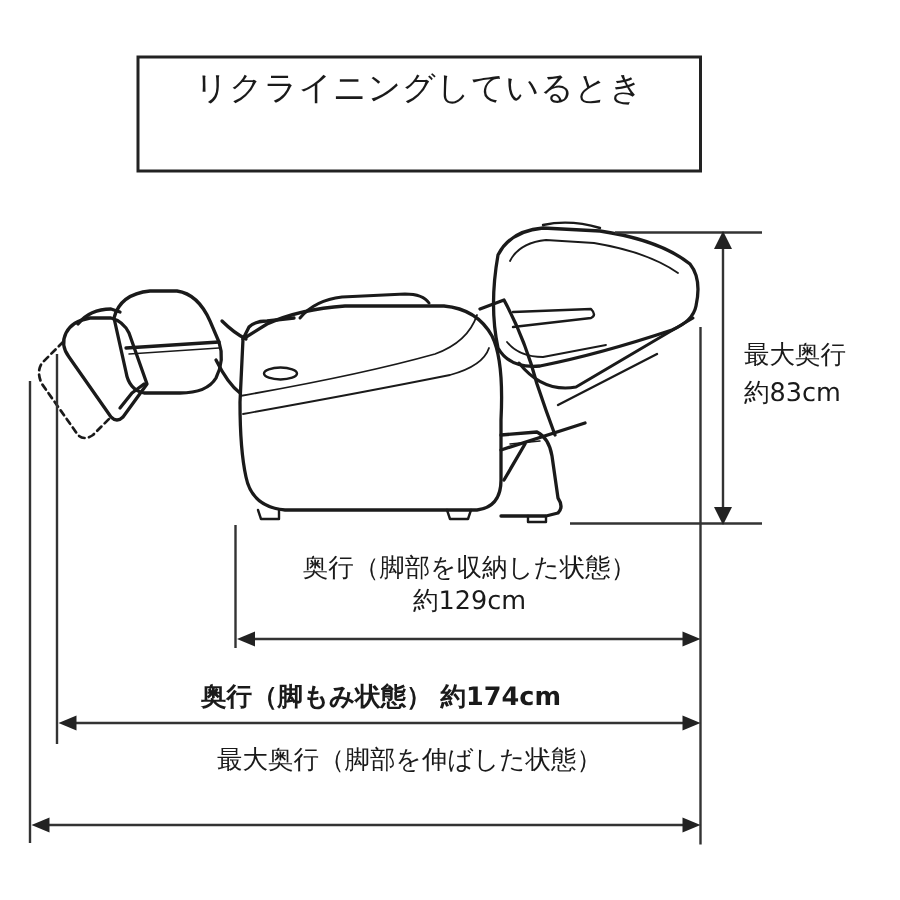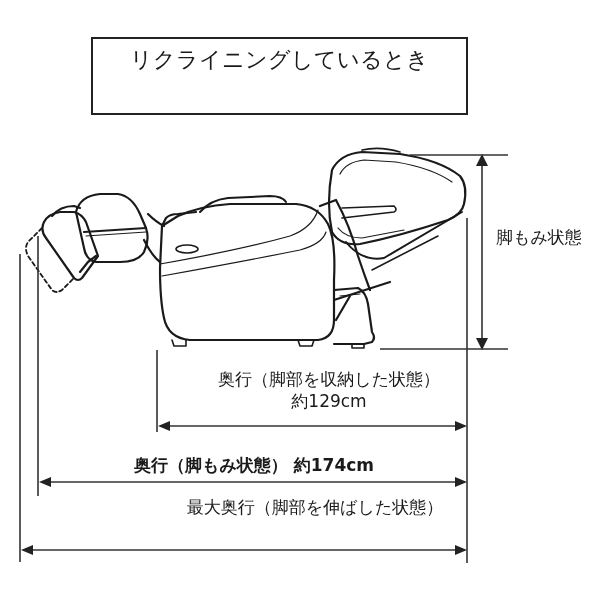--- a/index.html
+++ b/index.html
@@ -86,29 +86,30 @@
     <polygon points="158,426 170,421 170,431"></polygon>
     <polygon points="467,426 455,421 455,431"></polygon>
     <polygon points="39,482 51,477 51,487"></polygon>
     <polygon points="467,482 455,477 455,487"></polygon>
     <polygon points="21,550 33,545 33,555"></polygon>
     <polygon points="467,550 455,545 455,555"></polygon>
   </g>
 </svg>
 
 <div class="label" style="left:496px; top:225px; text-align:left; font-size:17px; line-height:25px;">
-  <div>脚もみ状態</div>
+  <div>最大奥行</div>
+  <div>約83cm</div>
 </div>
 
-<div class="label" style="left:158px; top:368px; width:310px;margin-left:16px;">
+<div class="label" style="left:158px; top:368px; width:310px;">
   <div>奥行（脚部を収納した状態）</div>
   <div>約129cm</div>
 </div>
 
 <div class="label" style="left:40px; top:454px; width:428px;font-weight:bold;">
   <span>奥行（脚もみ状態）</span>
   <span> </span>
   <span>約174cm</span>
 </div>
 
-<div class="label" style="left:20px; top:495px; width:506px; line-height:25px;padding-left:42px;">
+<div class="label" style="left:20px; top:495px; width:506px; line-height:25px;">
   <div>最大奥行（脚部を伸ばした状態）</div>
 </div>
 
 </body></html>

